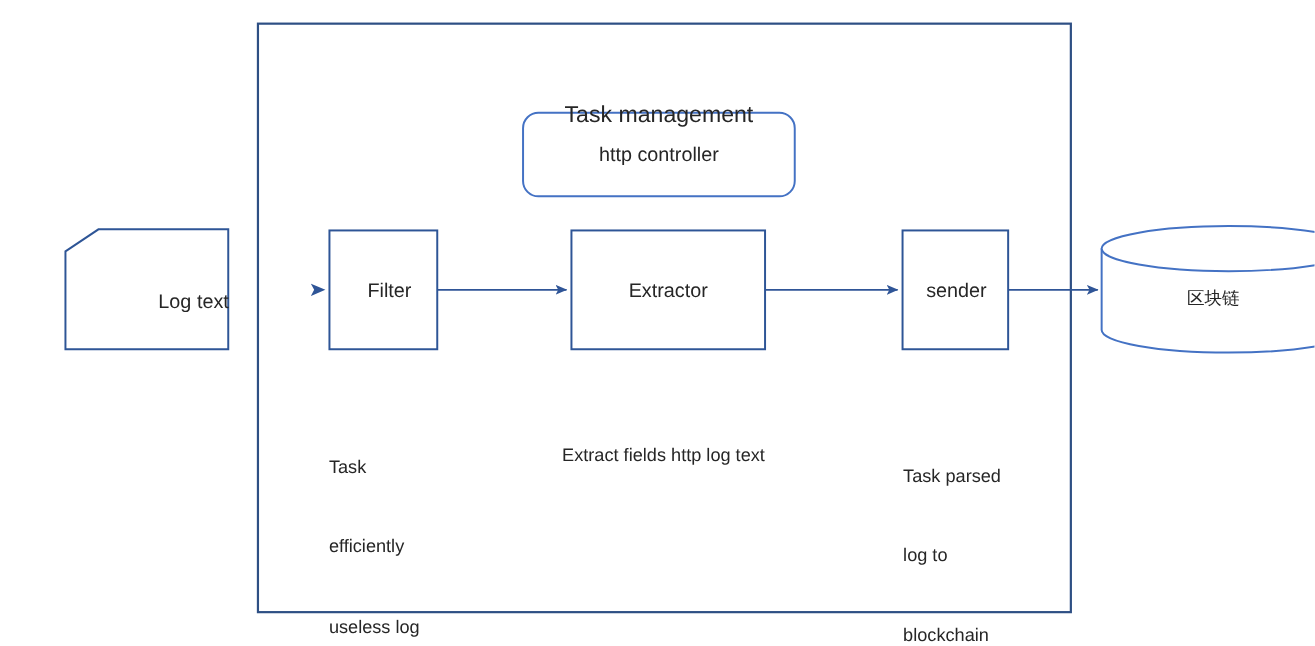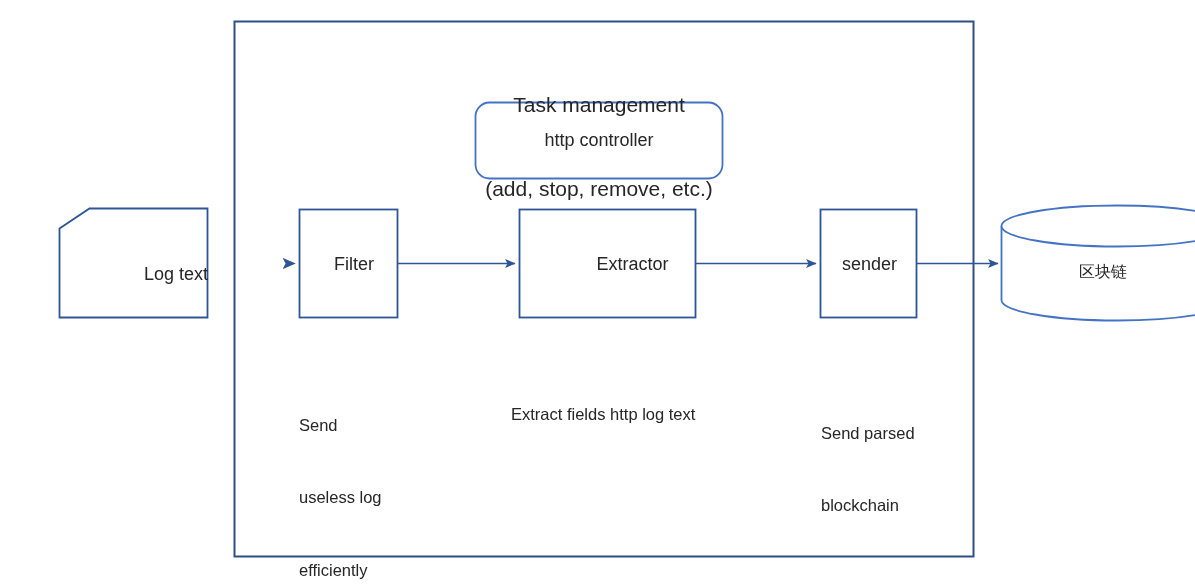--- a/index.html
+++ b/index.html
@@ -91,46 +91,46 @@
 
     <line x1="350" y1="263.5" x2="467" y2="263.5" stroke="#2f5597" stroke-width="1.6" marker-end="url(#arrowhead)"></line>
 
     <line x1="648" y1="263.5" x2="768" y2="263.5" stroke="#2f5597" stroke-width="1.6" marker-end="url(#arrowhead)"></line>
 
     <line x1="869" y1="263.5" x2="950" y2="263.5" stroke="#2f5597" stroke-width="1.6" marker-end="url(#arrowhead)"></line>
   </svg>
 
   <div class="lbl headline" style="left:376px; top:36px; width:350px;">
     <div>Task management</div>
-    <div>(add, stop, remove, etc.)</div>
   </div>
 
   <div class="lbl node-label" style="left:427px; top:129px; width:248px;">http controller</div>
 
   <div class="lbl node-label" style="left:11px; top:263px; width:149px;text-align:right;">Log text</div>
 
   <div class="lbl node-label" style="left:251px; top:253px; width:110px;">Filter</div>
 
-  <div class="lbl node-label" style="left:471px; top:253px; width:177px;padding-left:25px;">Extractor</div>
+  <div class="lbl node-label" style="left:471px; top:253px; width:177px;">Extractor</div>
 
   <div class="lbl node-label" style="left:772px; top:253px; width:99px;">sender</div>
 
   <div class="lbl node-label" style="left:953px; top:262px; width:204px; font-size:16px;">区块链</div>
 
   <div class="lbl annot" style="left:251px; top:364px; width:160px;">
-    <div>Send</div>
+    <div>Task</div>
+    <div>efficiently</div>
     <div>useless log</div>
-    <div>efficiently</div>
   </div>
 
   <div class="lbl annot" style="left:463px; top:353px; width:250px;">
     <div>Extract fields http log text</div>
     <div style="height:23px;"></div>
     
     
   </div>
 
   <div class="lbl annot" style="left:773px; top:372px; width:170px;">
-    <div>Send parsed</div>
+    <div>Task parsed</div>
+    <div>log to</div>
     <div>blockchain</div>
   </div>
 
 </div>
 
 </body></html>

